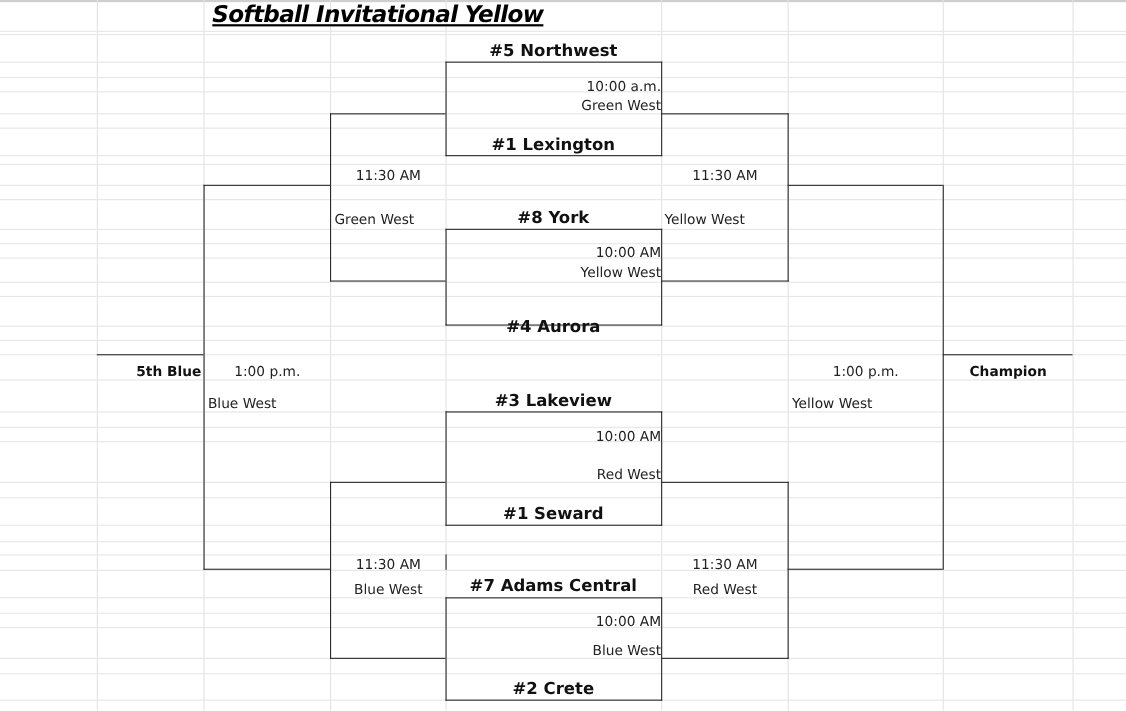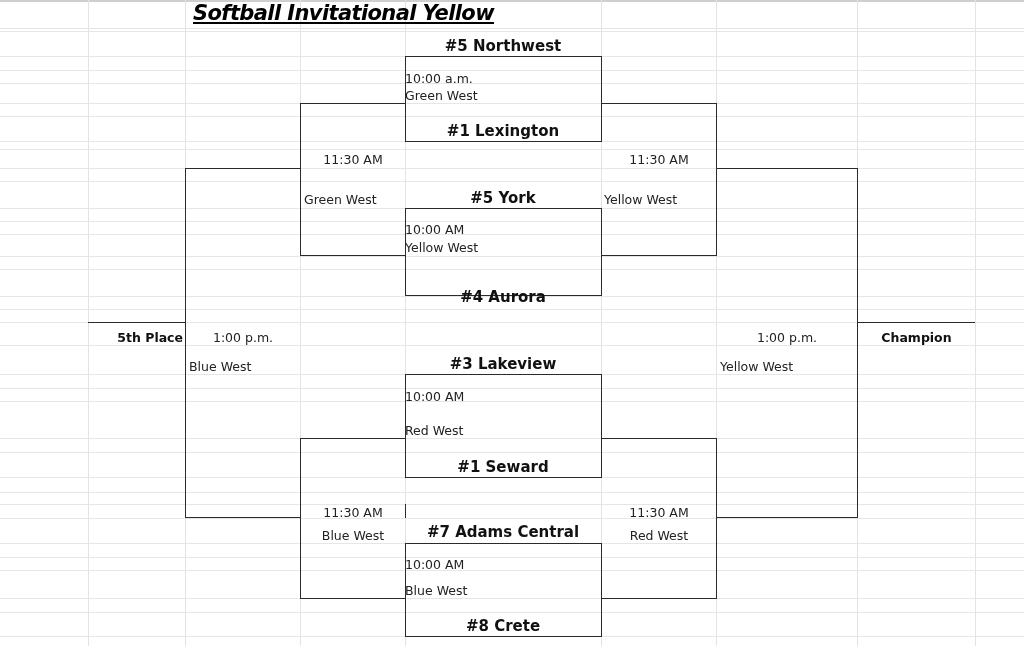--- a/index.html
+++ b/index.html
@@ -9,21 +9,21 @@
   .hgrid { position:absolute; left:0; right:0; height:1px; background:#e6e6e6; }
   .topbar { position:absolute; left:0; right:0; top:0; height:2px; background:#cfcfcf; }
   .ln { position:absolute; background:#2b2b2b; }
   .h { height:1px; }
   .v { width:1px; }
   .txt { position:absolute; white-space:nowrap; }
   .title { left:193px; top:1px; font-family:"DejaVu Sans", sans-serif; font-weight:bold; font-style:italic;
            font-size:21px; text-decoration:underline; letter-spacing:-0.6px; color:#000; }
   .team { font-weight:bold; font-size:15px; color:#111; text-align:center; width:196px; left:405px; }
   .info { font-size:12.5px; color:#222; }
-  .center-info { text-align:left; width:196px; left:405px; }
+  .center-info { text-align:right; width:196px; left:405px; }
   .label { font-weight:bold; font-size:12.5px; color:#111; }
 </style>
 </head>
 <body>
 
 <div class="topbar"></div>
 <div>
   <div class="vgrid" style="left:88px"></div>
   <div class="vgrid" style="left:185px"></div>
   <div class="vgrid" style="left:300px"></div>
@@ -121,44 +121,44 @@
   <div class="ln h" style="left:857px;top:322px;width:118px"></div>
 </div>
 
 <div class="txt title">Softball Invitational  Yellow</div>
 
 <div class="txt team" style="top:37px">#5 Northwest</div>
 <div class="txt info center-info" style="top:71px">10:00 a.m.</div>
 <div class="txt info center-info" style="top:88px">Green West</div>
 <div class="txt team" style="top:122px">#1 Lexington</div>
 
-<div class="txt team" style="top:189px">#5 York</div>
+<div class="txt team" style="top:189px">#8 York</div>
 <div class="txt info center-info" style="top:222px">10:00 AM</div>
 <div class="txt info center-info" style="top:240px">Yellow West</div>
 <div class="txt team" style="top:288px">#4 Aurora</div>
 
 <div class="txt team" style="top:355px">#3 Lakeview</div>
 <div class="txt info center-info" style="top:389px">10:00 AM</div>
 <div class="txt info center-info" style="top:423px">Red West</div>
 <div class="txt team" style="top:458px">#1 Seward</div>
 
 <div class="txt team" style="top:523px">#7 Adams Central</div>
 <div class="txt info center-info" style="top:557px">10:00 AM</div>
 <div class="txt info center-info" style="top:583px">Blue West</div>
-<div class="txt team" style="top:617px">#8 Crete</div>
+<div class="txt team" style="top:617px">#2 Crete</div>
 
 <div class="txt info" style="left:301px;top:152px;width:104px;text-align:center">11:30 AM</div>
 <div class="txt info" style="left:304px;top:192px">Green West</div>
 <div class="txt info" style="left:602px;top:152px;width:114px;text-align:center">11:30 AM</div>
 <div class="txt info" style="left:604px;top:192px">Yellow West</div>
 
 <div class="txt info" style="left:301px;top:505px;width:104px;text-align:center">11:30 AM</div>
 <div class="txt info" style="left:301px;top:528px;width:104px;text-align:center">Blue West</div>
 <div class="txt info" style="left:602px;top:505px;width:114px;text-align:center">11:30 AM</div>
 <div class="txt info" style="left:602px;top:528px;width:114px;text-align:center">Red West</div>
 
-<div class="txt label" style="left:88px;top:330px;width:95px;text-align:right">5th Place</div>
+<div class="txt label" style="left:88px;top:330px;width:95px;text-align:right">5th Blue</div>
 <div class="txt info" style="left:186px;top:330px;width:114px;text-align:center">1:00 p.m.</div>
 <div class="txt info" style="left:189px;top:359px">Blue West</div>
 
 <div class="txt label" style="left:858px;top:330px;width:117px;text-align:center">Champion</div>
 <div class="txt info" style="left:717px;top:330px;width:140px;text-align:center">1:00 p.m.</div>
 <div class="txt info" style="left:720px;top:359px">Yellow West</div>
 
 </body></html>

